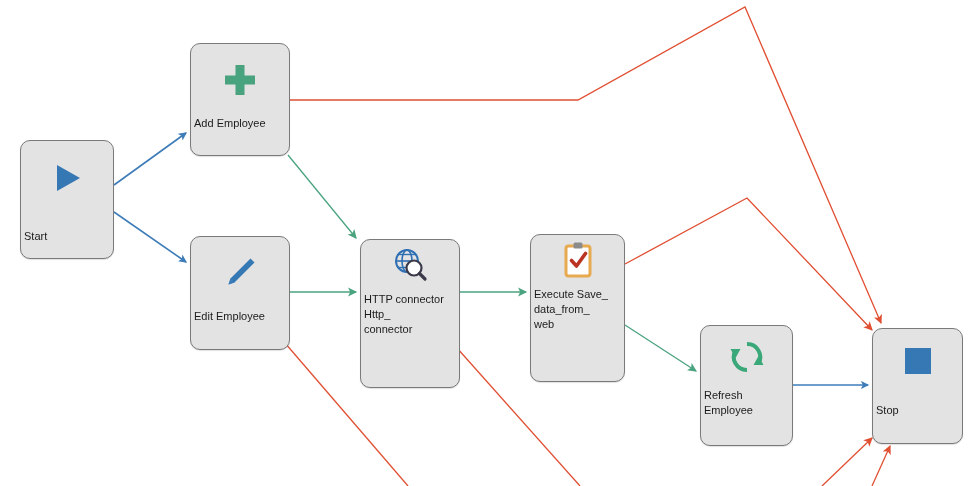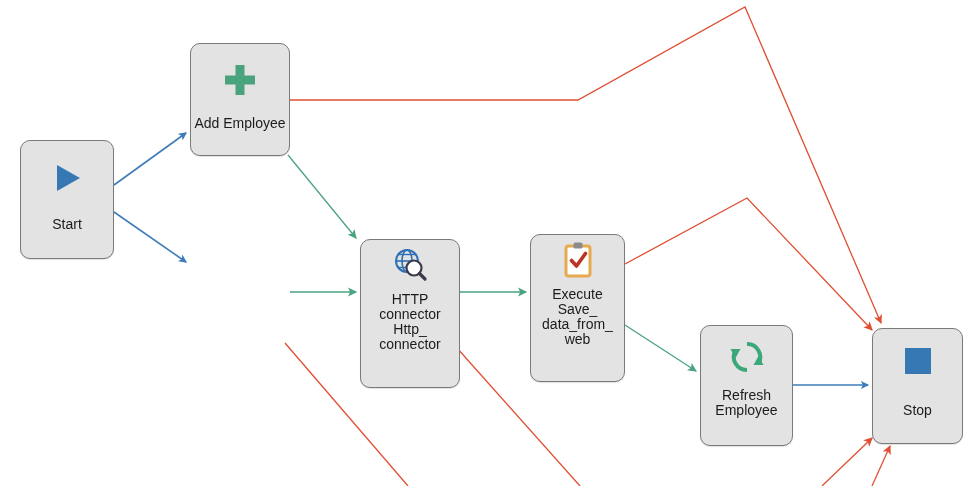--- a/index.html
+++ b/index.html
@@ -37,32 +37,31 @@
     box-shadow: 0 1px 1px rgba(0,0,0,0.12);
   }
   .node-icon {
     display: flex;
     align-items: center;
     justify-content: center;
     width: 100%;
   }
   .node-label {
     width: 100%;
-    text-align: center;
     color: #1b1b1b;
-    font-size: 14px;
+    font-size: 11px;
     line-height: 15px;
     padding: 0 3px;
     box-sizing: border-box;
     white-space: pre-line;
   }
   
   #node-start      { left: 20px;  top: 140px; width: 94px;  height: 119px; }
   #node-start      .node-icon  { height: 74px; }
-  #node-start      .node-label { margin-top: 2px; }
+  #node-start      .node-label { margin-top: 14px; }
 
   #node-add        { left: 190px; top: 43px;  width: 100px; height: 113px; }
   #node-add        .node-icon  { height: 72px; }
 
   #node-edit       { left: 190px; top: 236px; width: 100px; height: 114px; }
   #node-edit       .node-icon  { height: 72px; }
 
   #node-http       { left: 360px; top: 239px; width: 100px; height: 149px; }
   #node-http       .node-icon  { height: 52px; }
 
@@ -131,20 +130,29 @@
 
   <div class="node" id="node-add">
     <div class="node-icon">
       <svg width="46" height="46" viewBox="0 0 46 46">
         <path d="M18.5,8 h9 v10.5 h10.5 v9 h-10.5 v10.5 h-9 v-10.5 h-10.5 v-9 h10.5 Z" fill="#4aa37f"></path>
       </svg>
     </div>
     <div class="node-label">Add Employee</div>
   </div>
 
+  <div class="node" id="node-edit">
+    <div class="node-icon">
+      <svg width="46" height="46" viewBox="0 0 46 46">
+        <path d="M33.5,8.5 L37.5,12.5 L17.5,32.5 L11.5,34.5 L13.5,28.5 Z" fill="#3678b4"></path>
+        <path d="M11.5,34.5 L13.5,28.5 L17.5,32.5 Z" fill="#3d7cb8"></path>
+      </svg>
+    </div>
+    <div class="node-label">Edit Employee</div>
+  </div>
 
   <div class="node" id="node-http">
     <div class="node-icon">
       <svg width="46" height="46" viewBox="0 0 46 46">
         <circle cx="20" cy="18" r="11" fill="none" stroke="#2f6fb3" stroke-width="2"></circle>
         <ellipse cx="20" cy="18" rx="5" ry="11" fill="none" stroke="#2f6fb3" stroke-width="1.6"></ellipse>
         <line x1="9" y1="18" x2="31" y2="18" stroke="#2f6fb3" stroke-width="1.6"></line>
         <line x1="11" y1="11.5" x2="29" y2="11.5" stroke="#2f6fb3" stroke-width="1.4"></line>
         <line x1="11" y1="24.5" x2="29" y2="24.5" stroke="#2f6fb3" stroke-width="1.4"></line>
         <circle cx="27" cy="25" r="7.5" fill="#ffffff" stroke="#3a3a4a" stroke-width="2.2"></circle>

